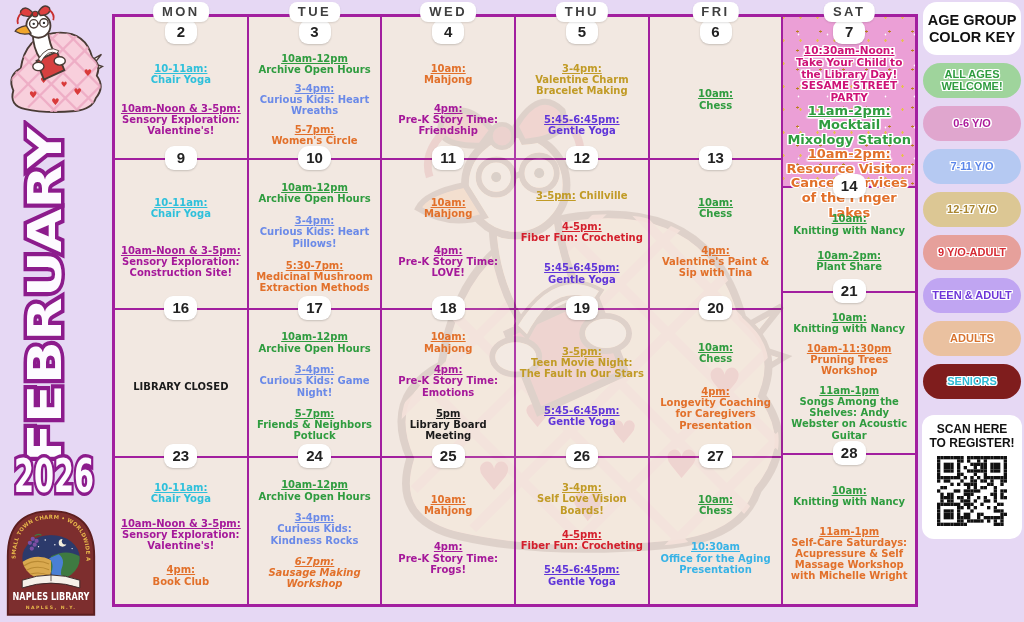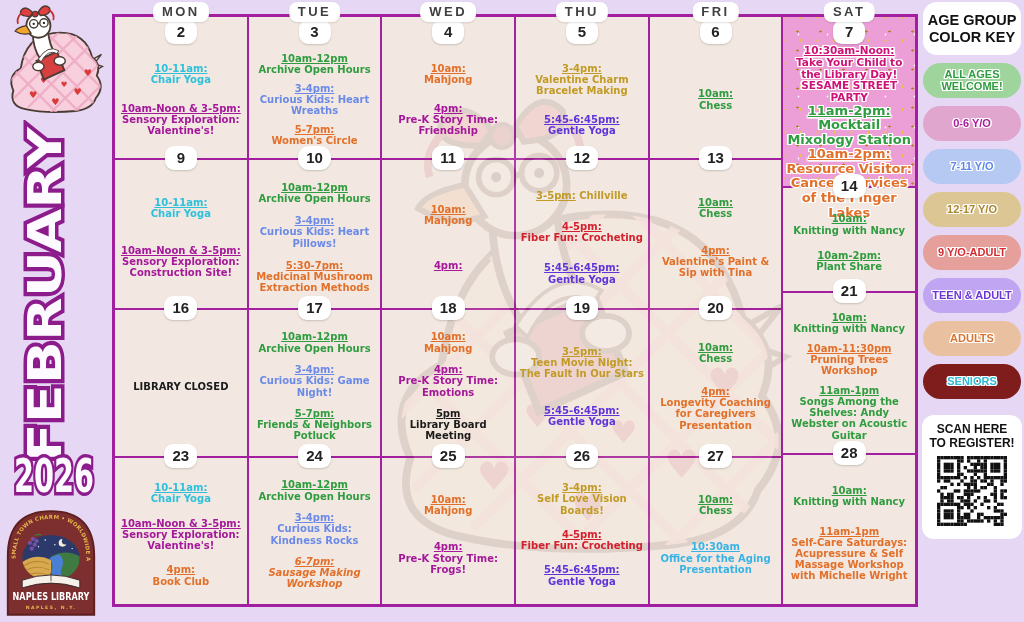--- a/index.html
+++ b/index.html
@@ -322,20 +322,21 @@
           </div>
           <div class="cal-cell" style="height: 150px;">
             <div class="day-num" style="margin-top: -14px;">11</div>
             <div class="events">
               <div class="event" style="color: rgb(226, 112, 42);">
                 <span class="ev-time">10am:</span>
                 <span class="ev-title">Mahjong</span>
               </div>
               <div class="event" style="color: rgb(165, 24, 154);">
                 <span class="ev-time">4pm:</span>
+                <span class="ev-title">Pre-K Story Time: LOVE!</span>
               </div>
             </div>
           </div>
           <div class="cal-cell" style="height: 148px;">
             <div class="day-num" style="margin-top: -14px;">18</div>
             <div class="events">
               <div class="event" style="color: rgb(226, 112, 42);">
                 <span class="ev-time">10am:</span>
                 <span class="ev-title">Mahjong</span>
               </div>

